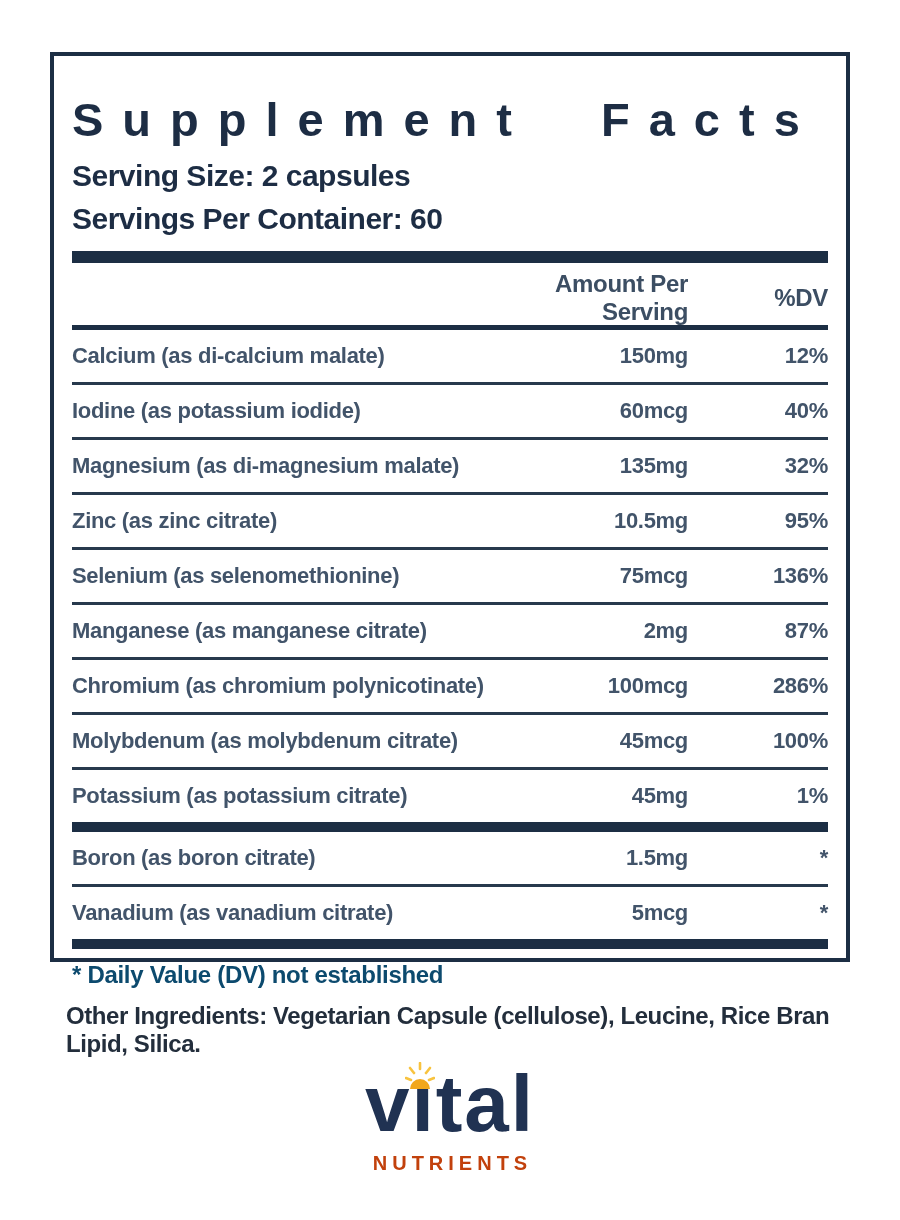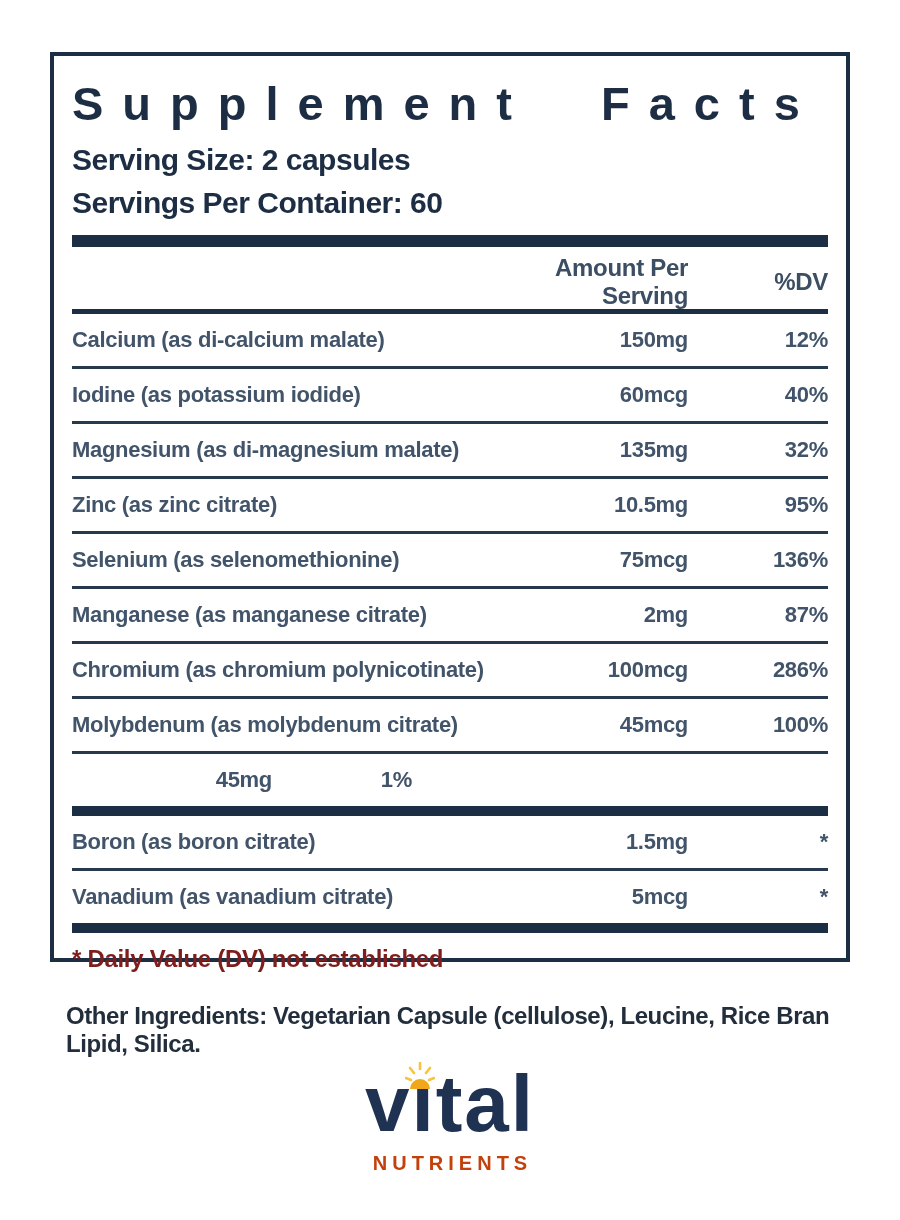--- a/index.html
+++ b/index.html
@@ -3,21 +3,21 @@
 <meta charset="utf-8">
 <style>
   html,body{margin:0;padding:0;}
   body{
     width:900px;height:1220px;position:relative;background:#ffffff;
     font-family:"Liberation Sans", sans-serif;color:#1d2d44;overflow:hidden;
   }
   .facts-box{
     position:absolute;left:50px;top:52px;width:800px;height:910px;
     box-sizing:border-box;border:4px solid #1c2e44;background:#ffffff;
-    padding:0 18px;
+    padding:16px 18px;
   }
   .panel-title{
     margin:24px 0 0 0;font-size:47px;line-height:1;font-weight:bold;
     letter-spacing:19px;word-spacing:38px;color:#1d2d44;white-space:nowrap;
   }
   .serving-line{
     margin:16px 0 0 0;font-size:30px;line-height:1.1;font-weight:bold;
     color:#1d2d44;letter-spacing:-0.5px;
   }
   .serving-line + .serving-line{margin-top:10px;}
@@ -32,21 +32,21 @@
   .row{
     display:flex;align-items:center;height:52px;
     border-bottom:3px solid #27394d;
     font-size:22px;font-weight:bold;color:#42546a;letter-spacing:-0.3px;
   }
   .rows-group .row:last-child{border-bottom:none;}
   .c-name{flex:1;text-align:left;}
   .c-amt{width:200px;text-align:right;}
   .c-dv{width:140px;text-align:right;}
   .footnote{
-    margin:12px 0 0 0;font-size:24px;font-weight:bold;color:#7f1d1d;
+    margin:12px 0 0 0;font-size:24px;font-weight:bold;color:#0c4a6e;
     letter-spacing:-0.3px;
   }
   .other-ingredients{
     position:absolute;left:50px;top:986px;width:800px;margin:16px;
     font-size:24px;font-weight:bold;color:#232e3c;letter-spacing:-0.4px;
   }
   .logo{
     position:absolute;left:0;top:1064px;width:100%;text-align:center;
   }
   .wordmark{
@@ -124,20 +124,21 @@
     <div class="c-dv">286%</div>
   </div>
 
   <div class="row">
     <div class="c-name">Molybdenum (as molybdenum citrate)</div>
     <div class="c-amt">45mcg</div>
     <div class="c-dv">100%</div>
   </div>
 
   <div class="row">
+    <div class="c-name">Potassium (as potassium citrate)</div>
     <div class="c-amt">45mg</div>
     <div class="c-dv">1%</div>
   </div>
 </div>
 
     <div class="bar mid"></div>
 
     <div class="rows-group" id="rows-nodv">
   <div class="row">
     <div class="c-name">Boron (as boron citrate)</div>

